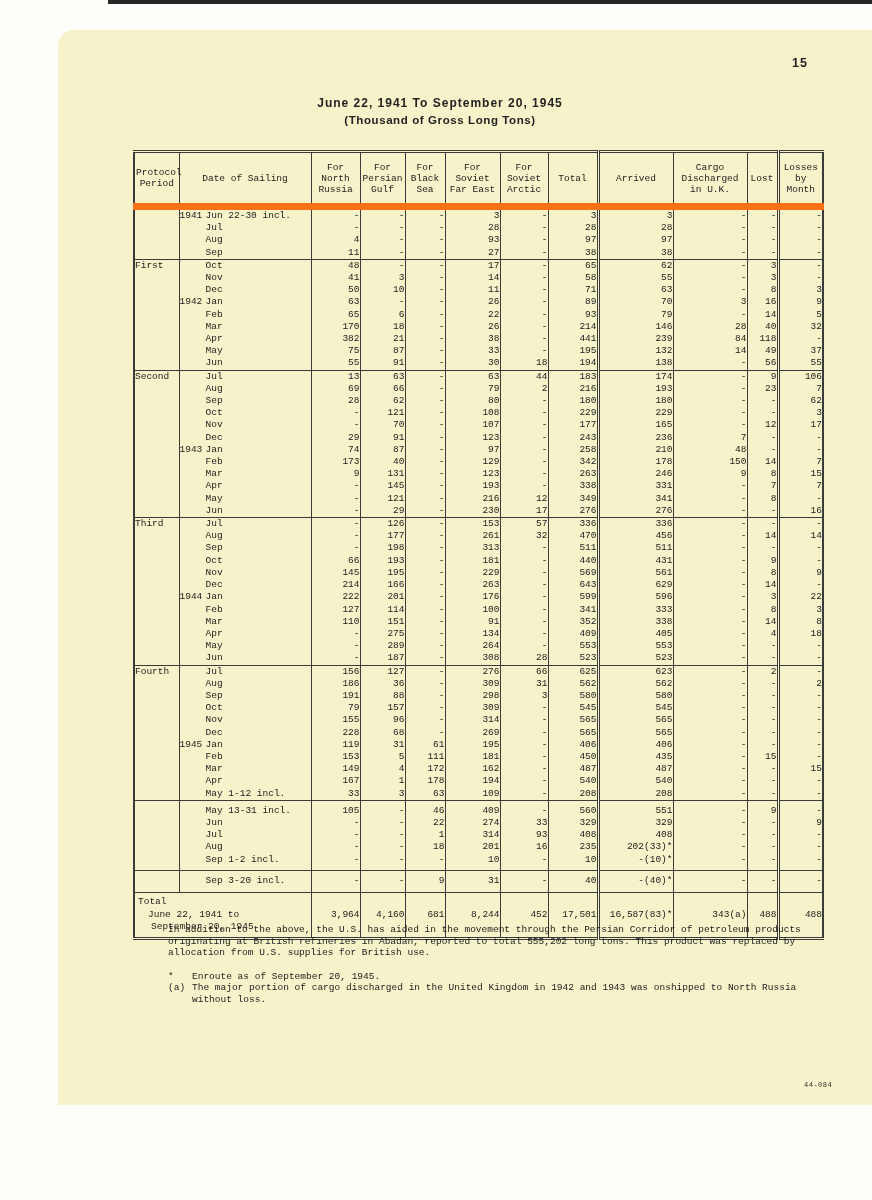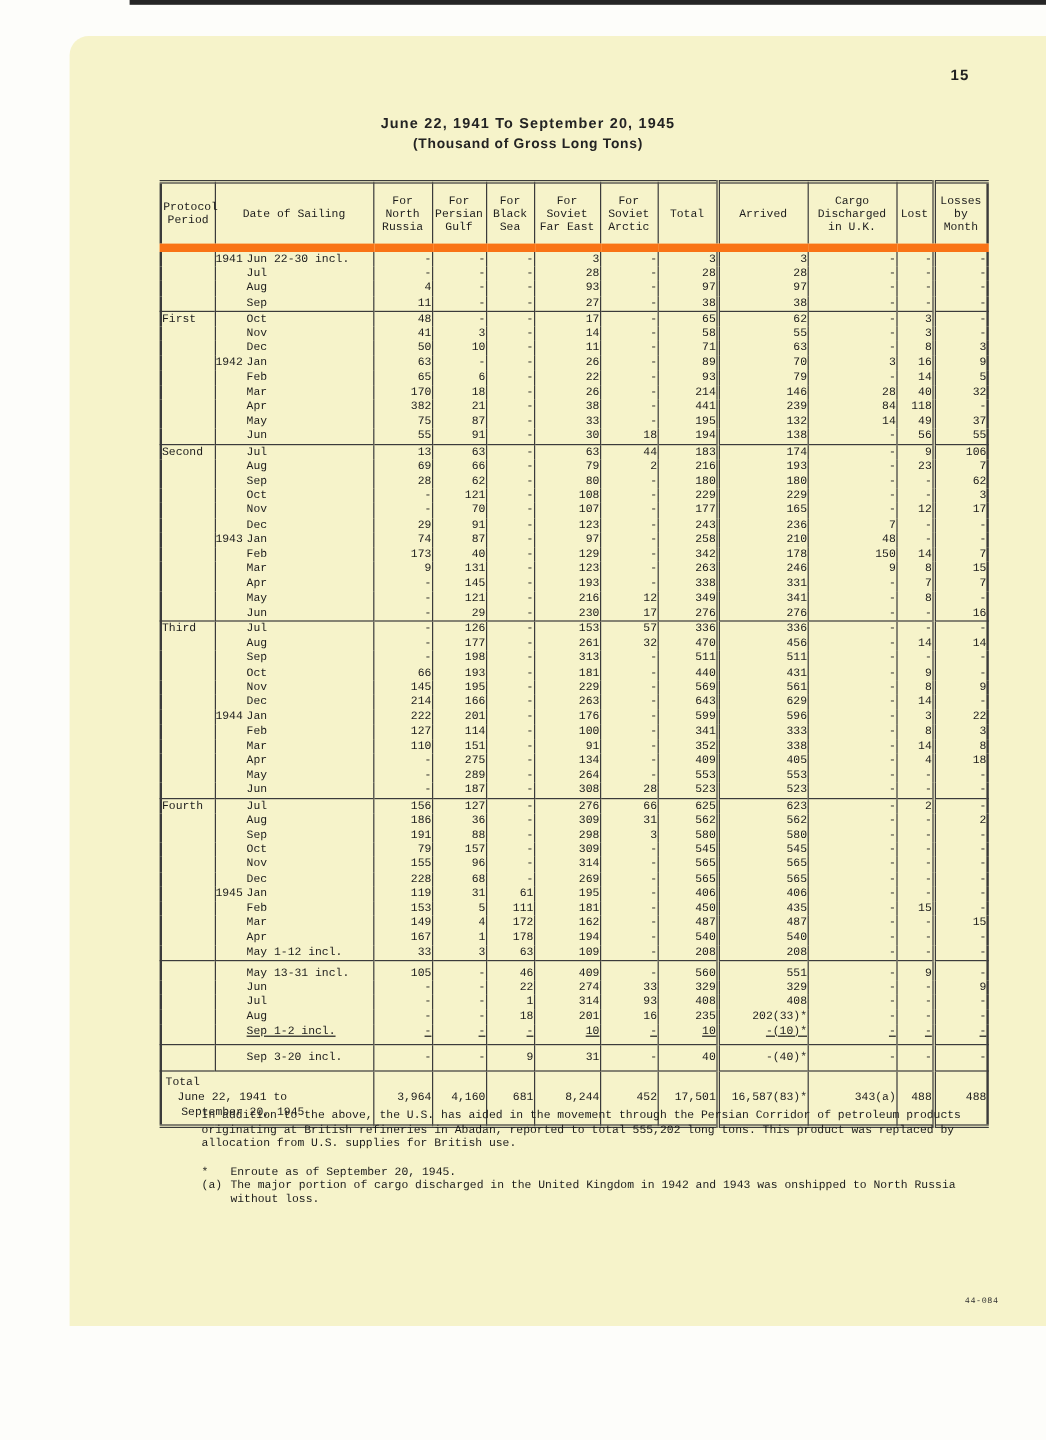--- a/index.html
+++ b/index.html
@@ -26,21 +26,21 @@
   .bld{border-left:3px double #3b3b3b;}
   td.period{text-align:left;padding-left:4px;}
   td.date{text-align:left;padding-left:3px;}
   td.date .yr{display:inline-block;width:26px;}
   td.v{text-align:right;}
   .c3{padding-right:7px;}.c4{padding-right:12px;}.c5{padding-right:10px;}
   .c6{padding-right:20px;}.c7{padding-right:20px;}.c8{padding-right:8px;}
   .c9{padding-right:26px;}.c10{padding-right:24px;}.c11{padding-right:6px;}.c12{padding-right:13px;}
   tr.gs td{border-top:1px solid #3b3b3b;}
   tr.padtop td{padding-top:4px;}
-  tr.padbot td{padding-bottom:4px;text-decoration:underline;}
+  tr.padbot td{padding-bottom:4px;}
   tr.tall td{height:21px;vertical-align:middle;margin-left:14px;}
   tr.total td{height:44px;vertical-align:middle;border-top:1px solid #3b3b3b;}
   td.tlabel{text-align:left;line-height:12.5px;}
   td.tlabel .tl0{padding-left:3px;}
   td.tlabel .tl1{padding-left:13px;}
   td.tlabel .tl2{padding-left:16px;font-family:Liberation Mono, monospace;}
 
   .notes{position:absolute;left:134px;top:924px;width:680px;font-size:9.5px;line-height:11.5px;color:#1c1c1c;margin-left:34px;}
   .notes p{margin:0 0 10px 0;}
   .footnotes{margin-top:12px;}

